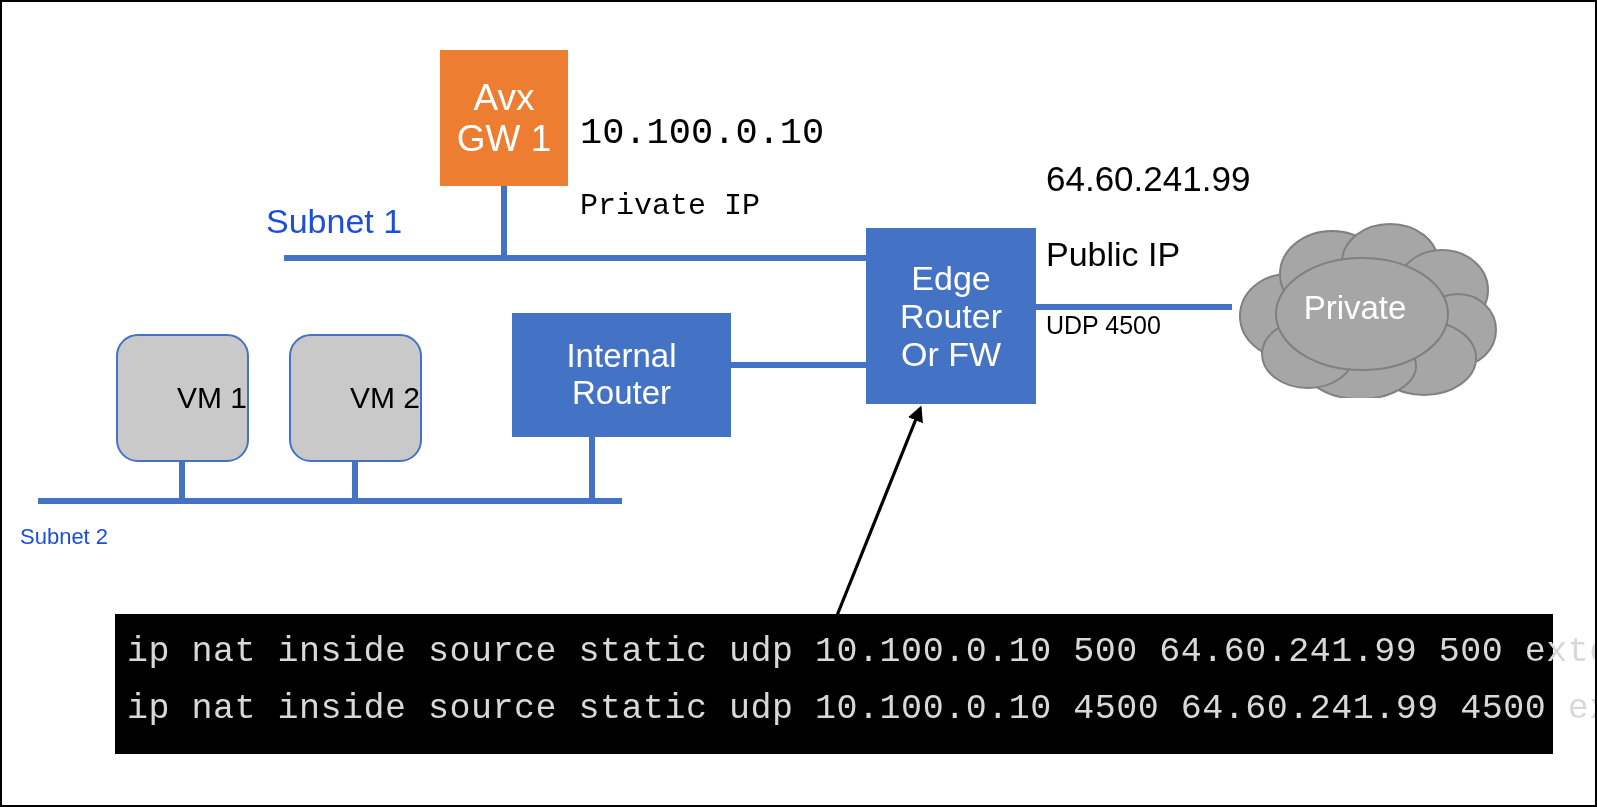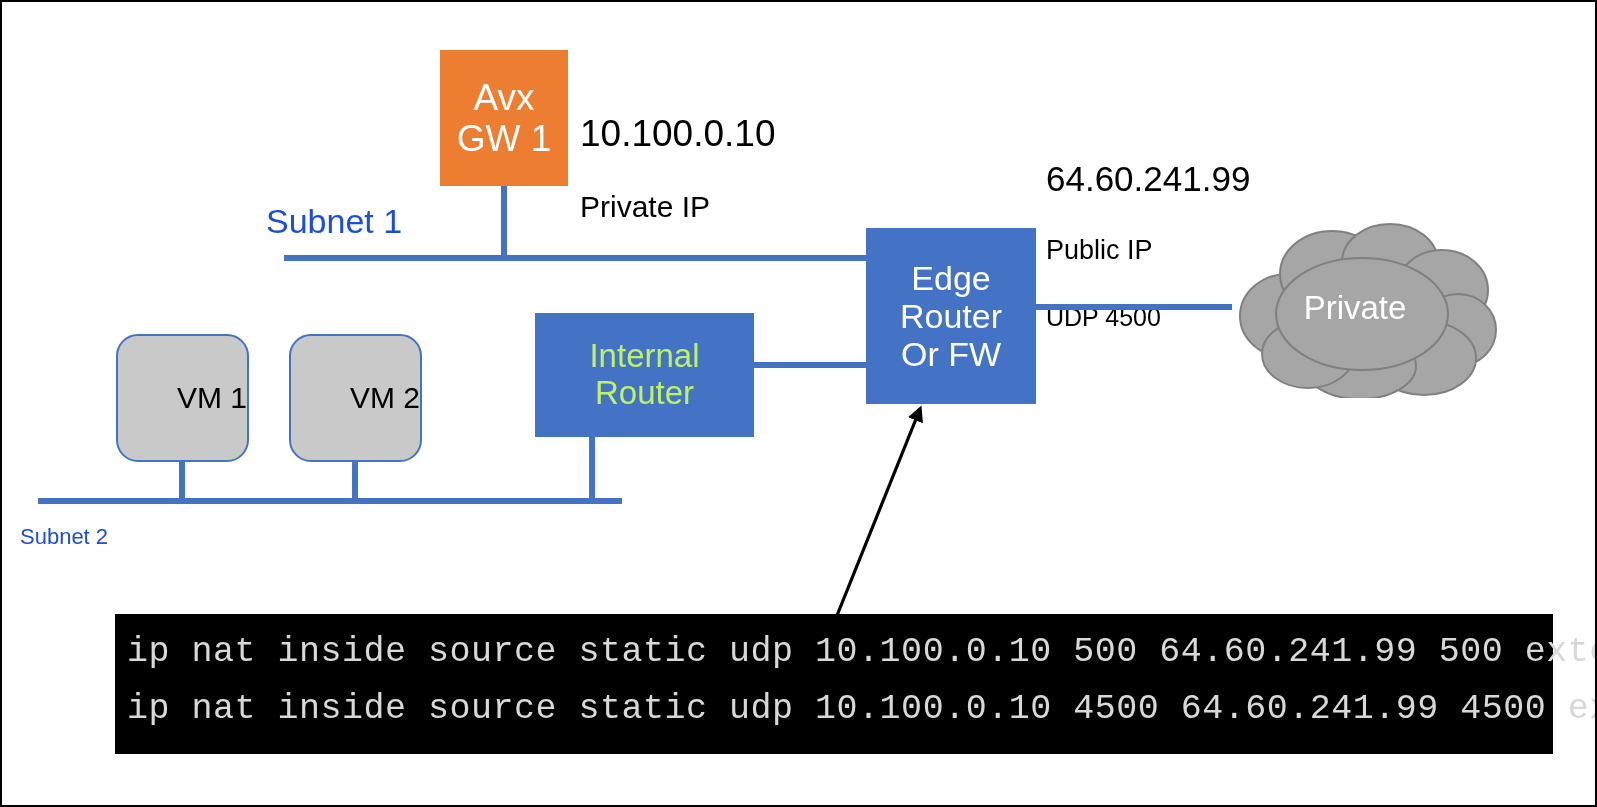--- a/index.html
+++ b/index.html
@@ -48,23 +48,22 @@
     color: #ffffff;
     font-size: 34px;
   }
 
   .node-internal {
     left: 510px;
     top: 311px;
     width: 219px;
     height: 124px;
     background: #4472C4;
-    color: #bef264;
+    color: #ffffff;
     font-size: 33px;
-    margin-left: 23px;
   }
 
   .node-vm {
     background: #C9C9C9;
     border: 2px solid #4472C4;
     border-radius: 22px;
     color: #000000;
     font-size: 30px;
     justify-content: flex-end;
   }
@@ -86,27 +85,27 @@
     white-space: pre;
   }
   .label-subnet1 { left: 264px; top: 200px; font-size: 34px; }
   .label-subnet2 { left: 18px;  top: 522px; font-size: 22px; }
 
   .ipblock {
     position: absolute;
     color: #000000;
     white-space: pre;
   }
-  .ip-private { left: 578px; top: 76px; }
+  .ip-private { left: 578px; top: 76px; font-family: Liberation Mono, monospace; }
   .ip-private .big { font-size: 37px; display: block; line-height: 1.08; }
   .ip-private .sub { font-size: 30px; display: block; line-height: 1.12; }
 
   .ip-public { left: 1044px; top: 122px; }
   .ip-public .big { font-size: 35px; display: block; line-height: 1.1; }
-  .ip-public .sub { font-size: 27px; display: block; line-height: 1.15; }
+  .ip-public .sub { font-size: 34px; display: block; line-height: 1.15; }
   .ip-public .small { font-size: 25px; display: block; line-height: 1.25; }
 
   
   .cloud-wrap {
     position: absolute;
     left: 1208px;
     top: 216px;
     width: 290px;
     height: 180px;
   }

